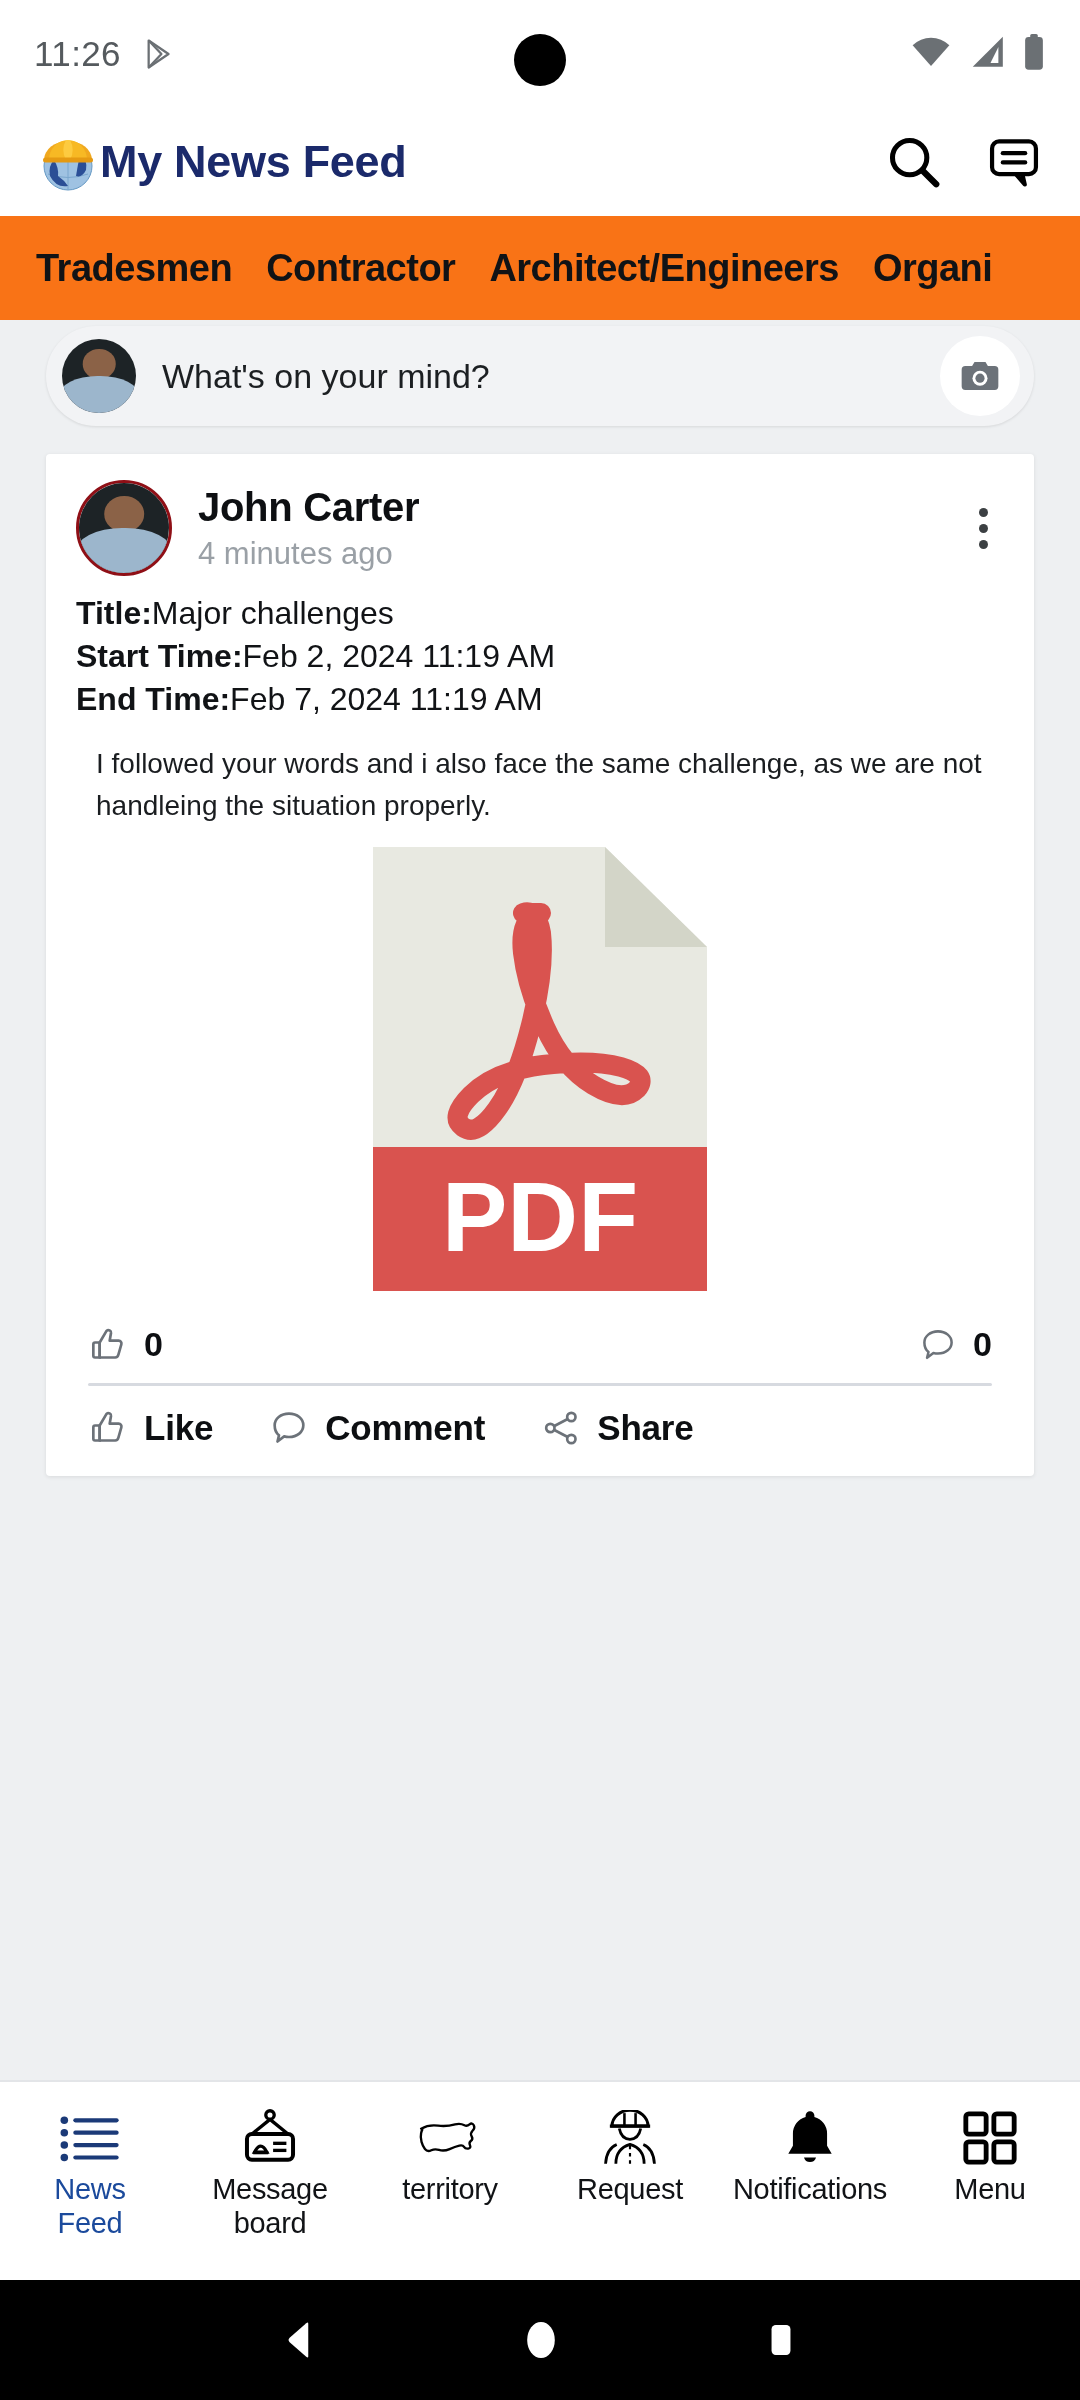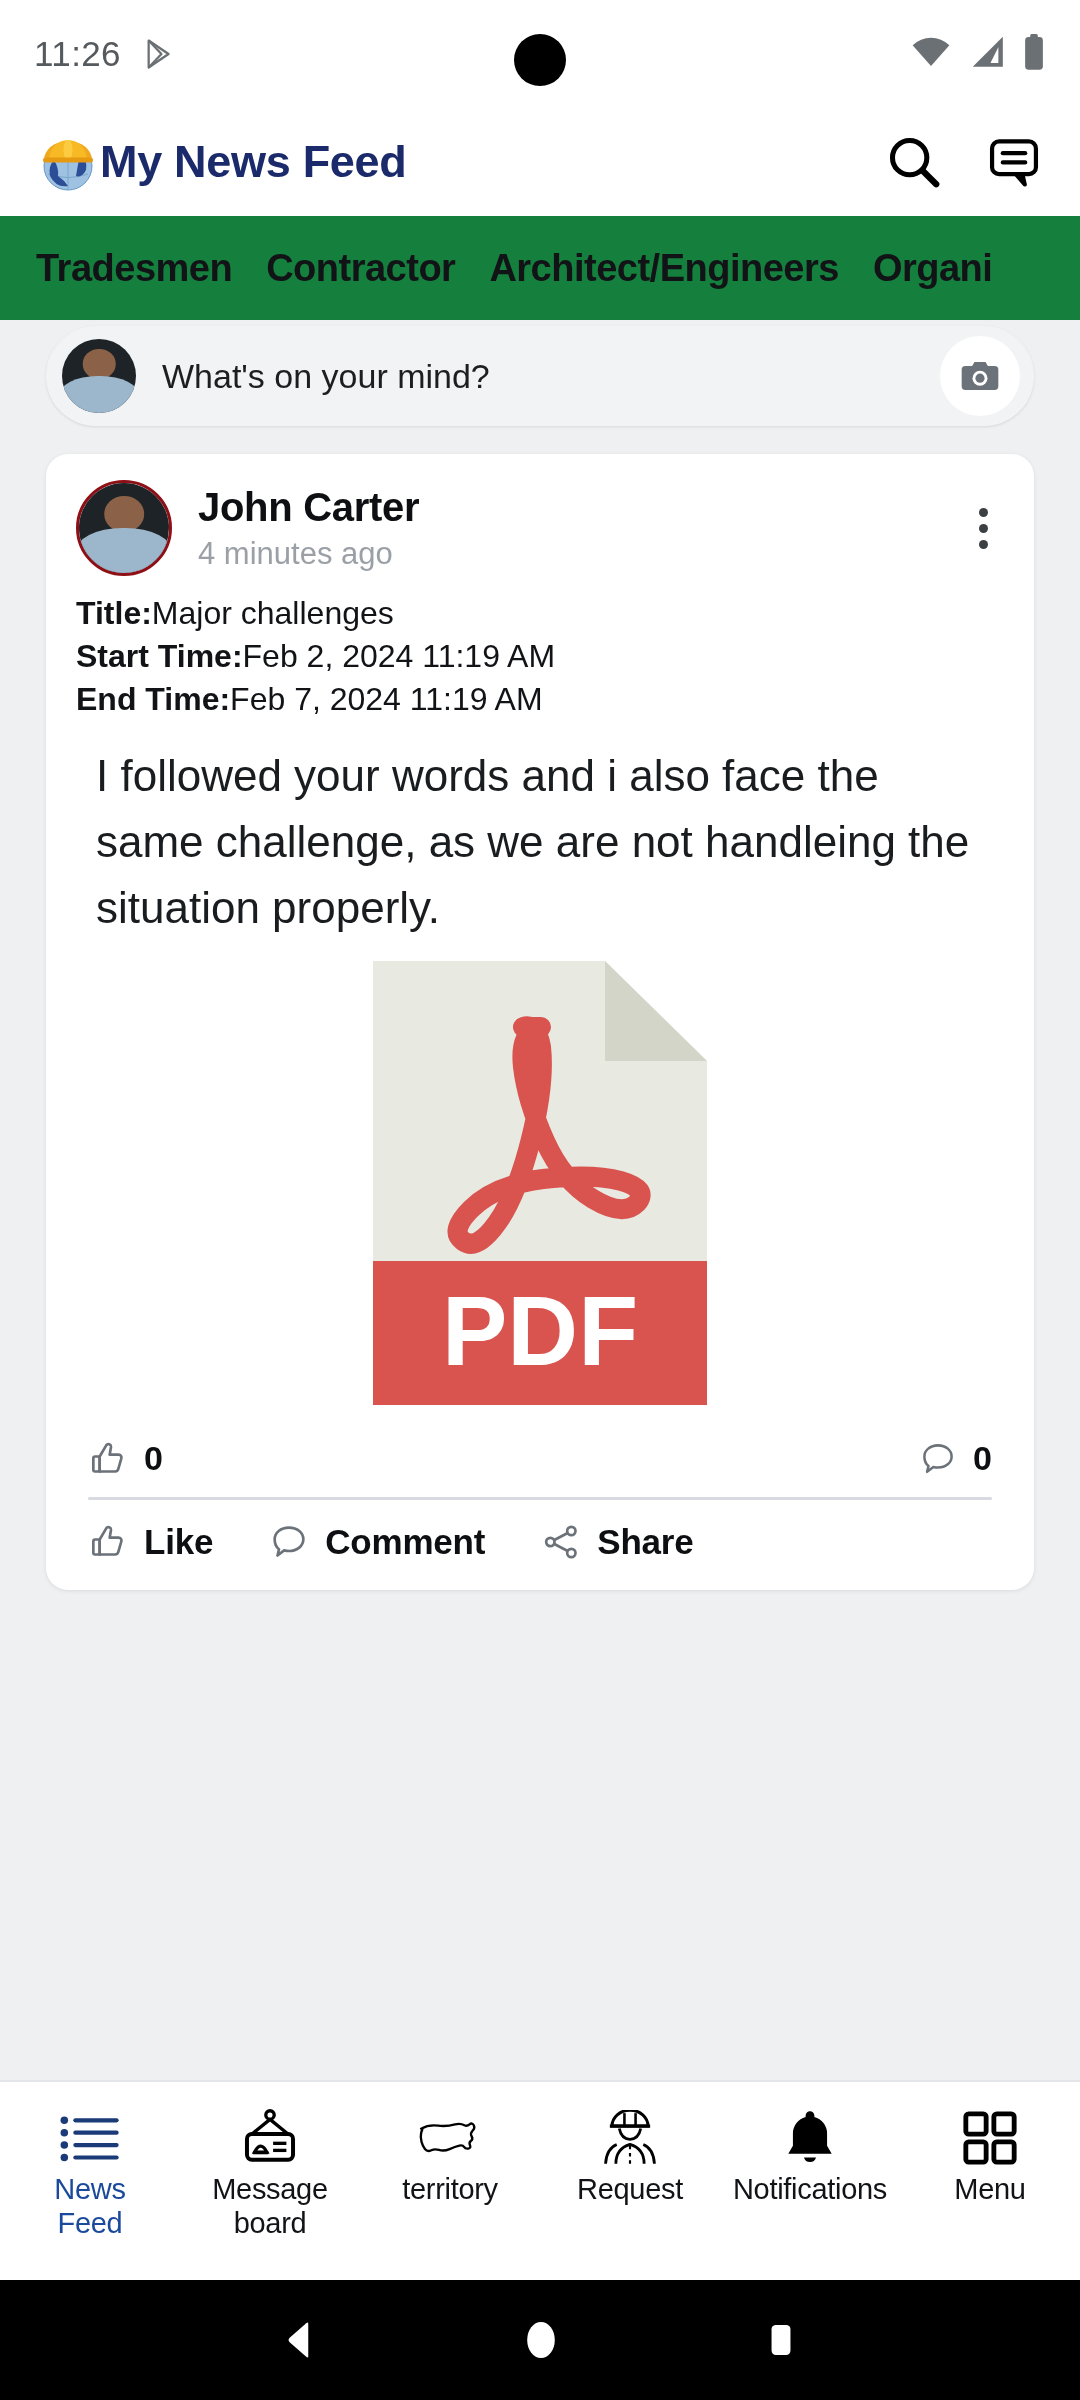--- a/index.html
+++ b/index.html
@@ -51,21 +51,21 @@
     color:#1b2a6b; 
     letter-spacing:-.3px;
   }
   .appbar-actions {
     margin-left:auto; display:flex; align-items:center; gap:40px;
   }
   .icon-btn { width:60px; height:60px; display:flex; align-items:center; justify-content:center; }
 
   
   .tabstrip {
-    background:#15803d; flex:0 0 auto;
+    background:#f97316; flex:0 0 auto;
     height:104px; display:flex; align-items:center;
     padding:0 36px; gap:34px; overflow:hidden; white-space:nowrap;
   }
   .tab {
     font-size:38px; color:#111316; font-weight:bold;
     letter-spacing:-.5px; flex:0 0 auto;
   }
 
   
   .composer-wrap { padding:6px 46px 0 46px; flex:0 0 auto; }
@@ -83,21 +83,21 @@
     font-size:34px; color:#1c1f22; margin-left:26px;
   }
   .camera-chip {
     margin-left:auto; width:80px; height:80px; border-radius:50%;
     background:#ffffff; display:flex; align-items:center; justify-content:center;
   }
 
   
   .feed { padding:28px 46px 0 46px; flex:1 1 auto; overflow:hidden; }
   .card {
-    background:#ffffff; border-radius:22px;
+    background:#ffffff; border-radius:4px;
     box-shadow:0 1px 4px rgba(0,0,0,.09);
     padding:0 0 18px 0;
   }
   .post-head { display:flex; align-items:center; padding:26px 30px 8px 30px; }
   .post-avatar {
     width:96px; height:96px; border-radius:50%;
     border:3px solid #8f0f16; overflow:hidden;
     flex:0 0 auto; position:relative;
   }
   .post-ident { margin-left:26px; }
@@ -108,21 +108,21 @@
     gap:7px; align-items:center; padding:10px 16px;
   }
   .post-menu i { width:9px; height:9px; border-radius:50%; background:#3c4043; display:block; }
 
   .meta { padding:8px 30px 0 30px; }
   .meta-line { font-size:32px; color:#111316; line-height:1.34; }
   .meta-line b { font-weight:bold; }
 
   .post-body {
     padding:22px 36px 4px 50px;
-    font-size:44px; color:#1a1d20; line-height:1.50;
+    font-size:28px; color:#1a1d20; line-height:1.50;
   }
 
   .attach { display:flex; justify-content:center; padding:16px 0 18px 0; }
   .pdf { width:334px; height:444px; position:relative; }
 
   .counts {
     display:flex; align-items:center;
     padding:16px 42px 0 42px;
   }
   .count-item { display:flex; align-items:center; gap:16px; }

